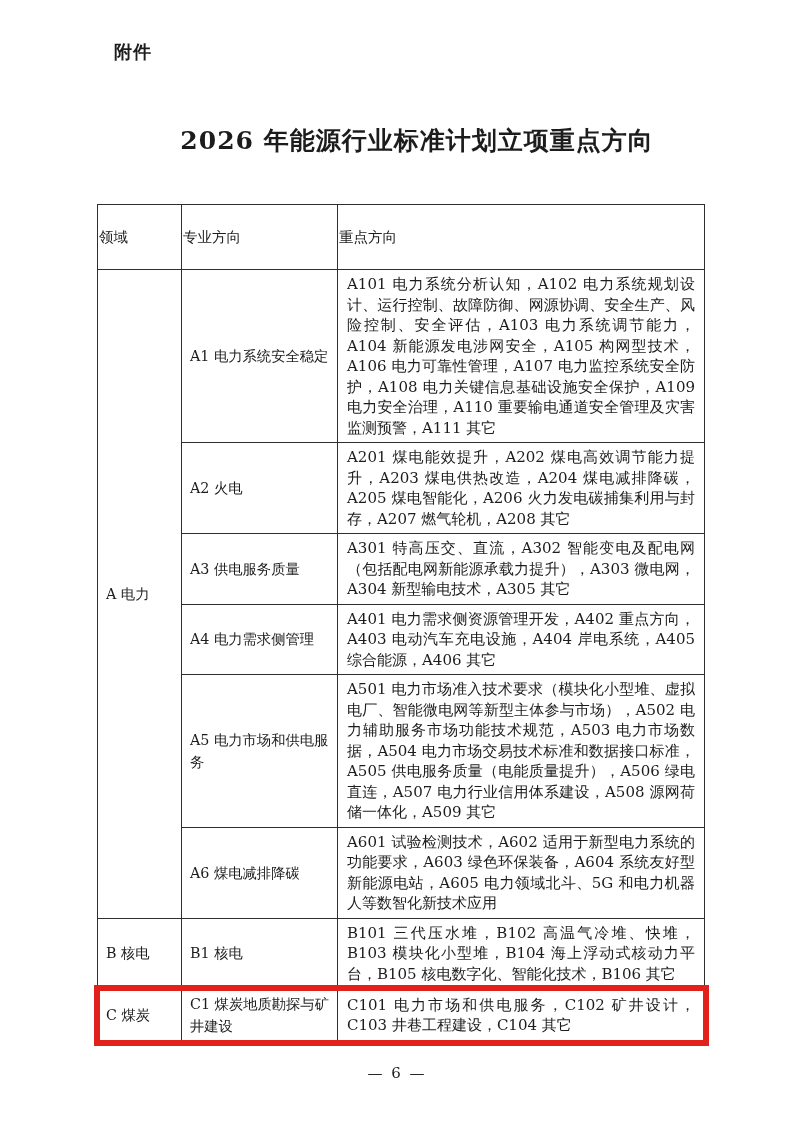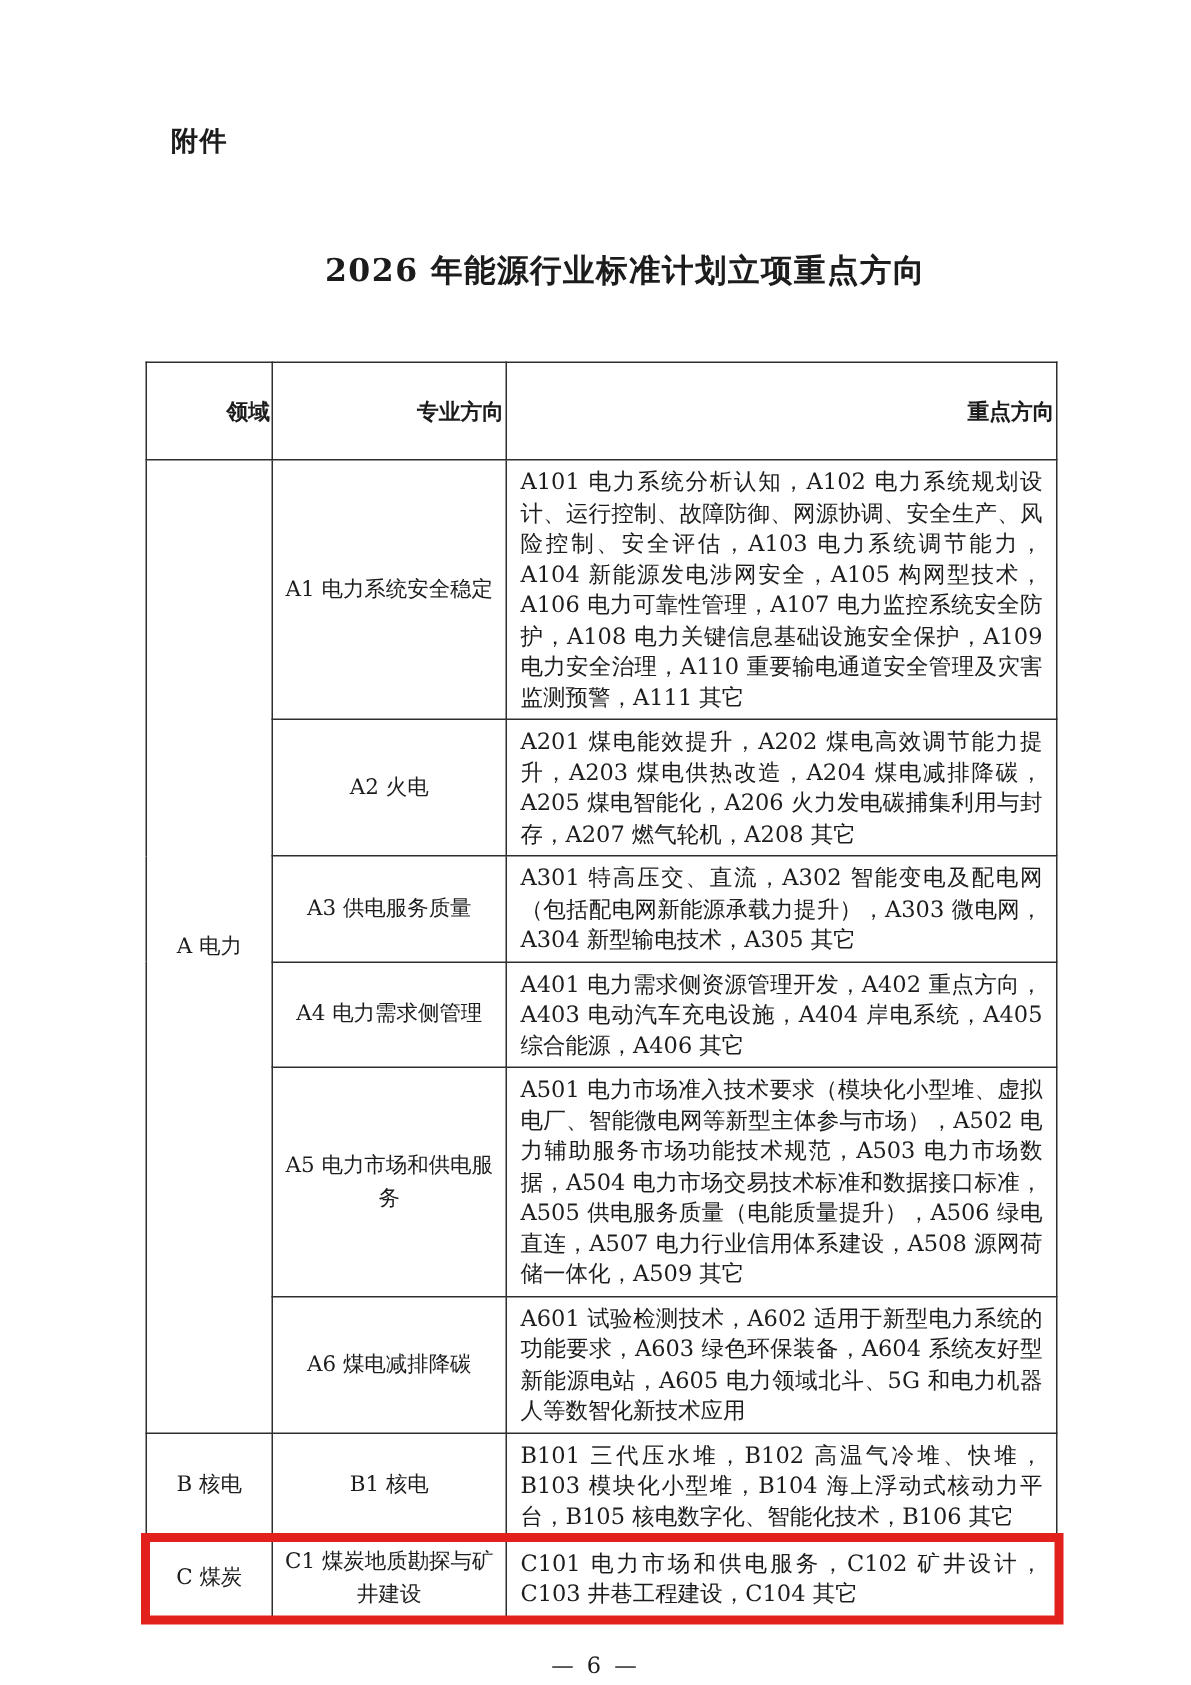--- a/index.html
+++ b/index.html
@@ -9,57 +9,56 @@
   }
   body {
     width: 794px;
     height: 1123px;
     position: relative;
     font-family: "DejaVu Serif", "Liberation Serif", serif;
     color: #1c1c1c;
     overflow: hidden;
   }
   .attachment {
-    margin: 82px 0 0 114px;
+    margin: 40px 0 0 114px;
     font-size: 18px;
     font-weight: bold;
     letter-spacing: 1px;
   }
   .doc-title {
     margin: 60px 0 0 0;
     text-align: center;
-    font-size: 21px;
+    font-size: 25px;
     font-weight: bold;
     letter-spacing: 1px;
     padding-left: 40px;
   }
   .table-wrap {
     position: relative;
     margin-top: 47px;
   }
   table.std-table {
     border-collapse: collapse;
     table-layout: fixed;
     width: 607px;
     margin-left: 97px;
   }
   table.std-table th,
   table.std-table td {
     border: 1px solid #2e2e2e;
     vertical-align: middle;
   }
   table.std-table th {
-    font-weight: bold;
+    font-weight: normal;
     font-size: 14.5px;
     height: 62px;
-    text-align: right;
+    text-align: left;
     background: #ffffff;
   }
   td.cell-field, td.cell-dir {
-    text-align: center;
     font-size: 14.3px;
     line-height: 22px;
     padding: 4px 8px;
   }
   td.cell-focus {
     font-size: 15px;
     line-height: 20.5px;
     padding: 4px 9px;
     text-align: justify;
   }

